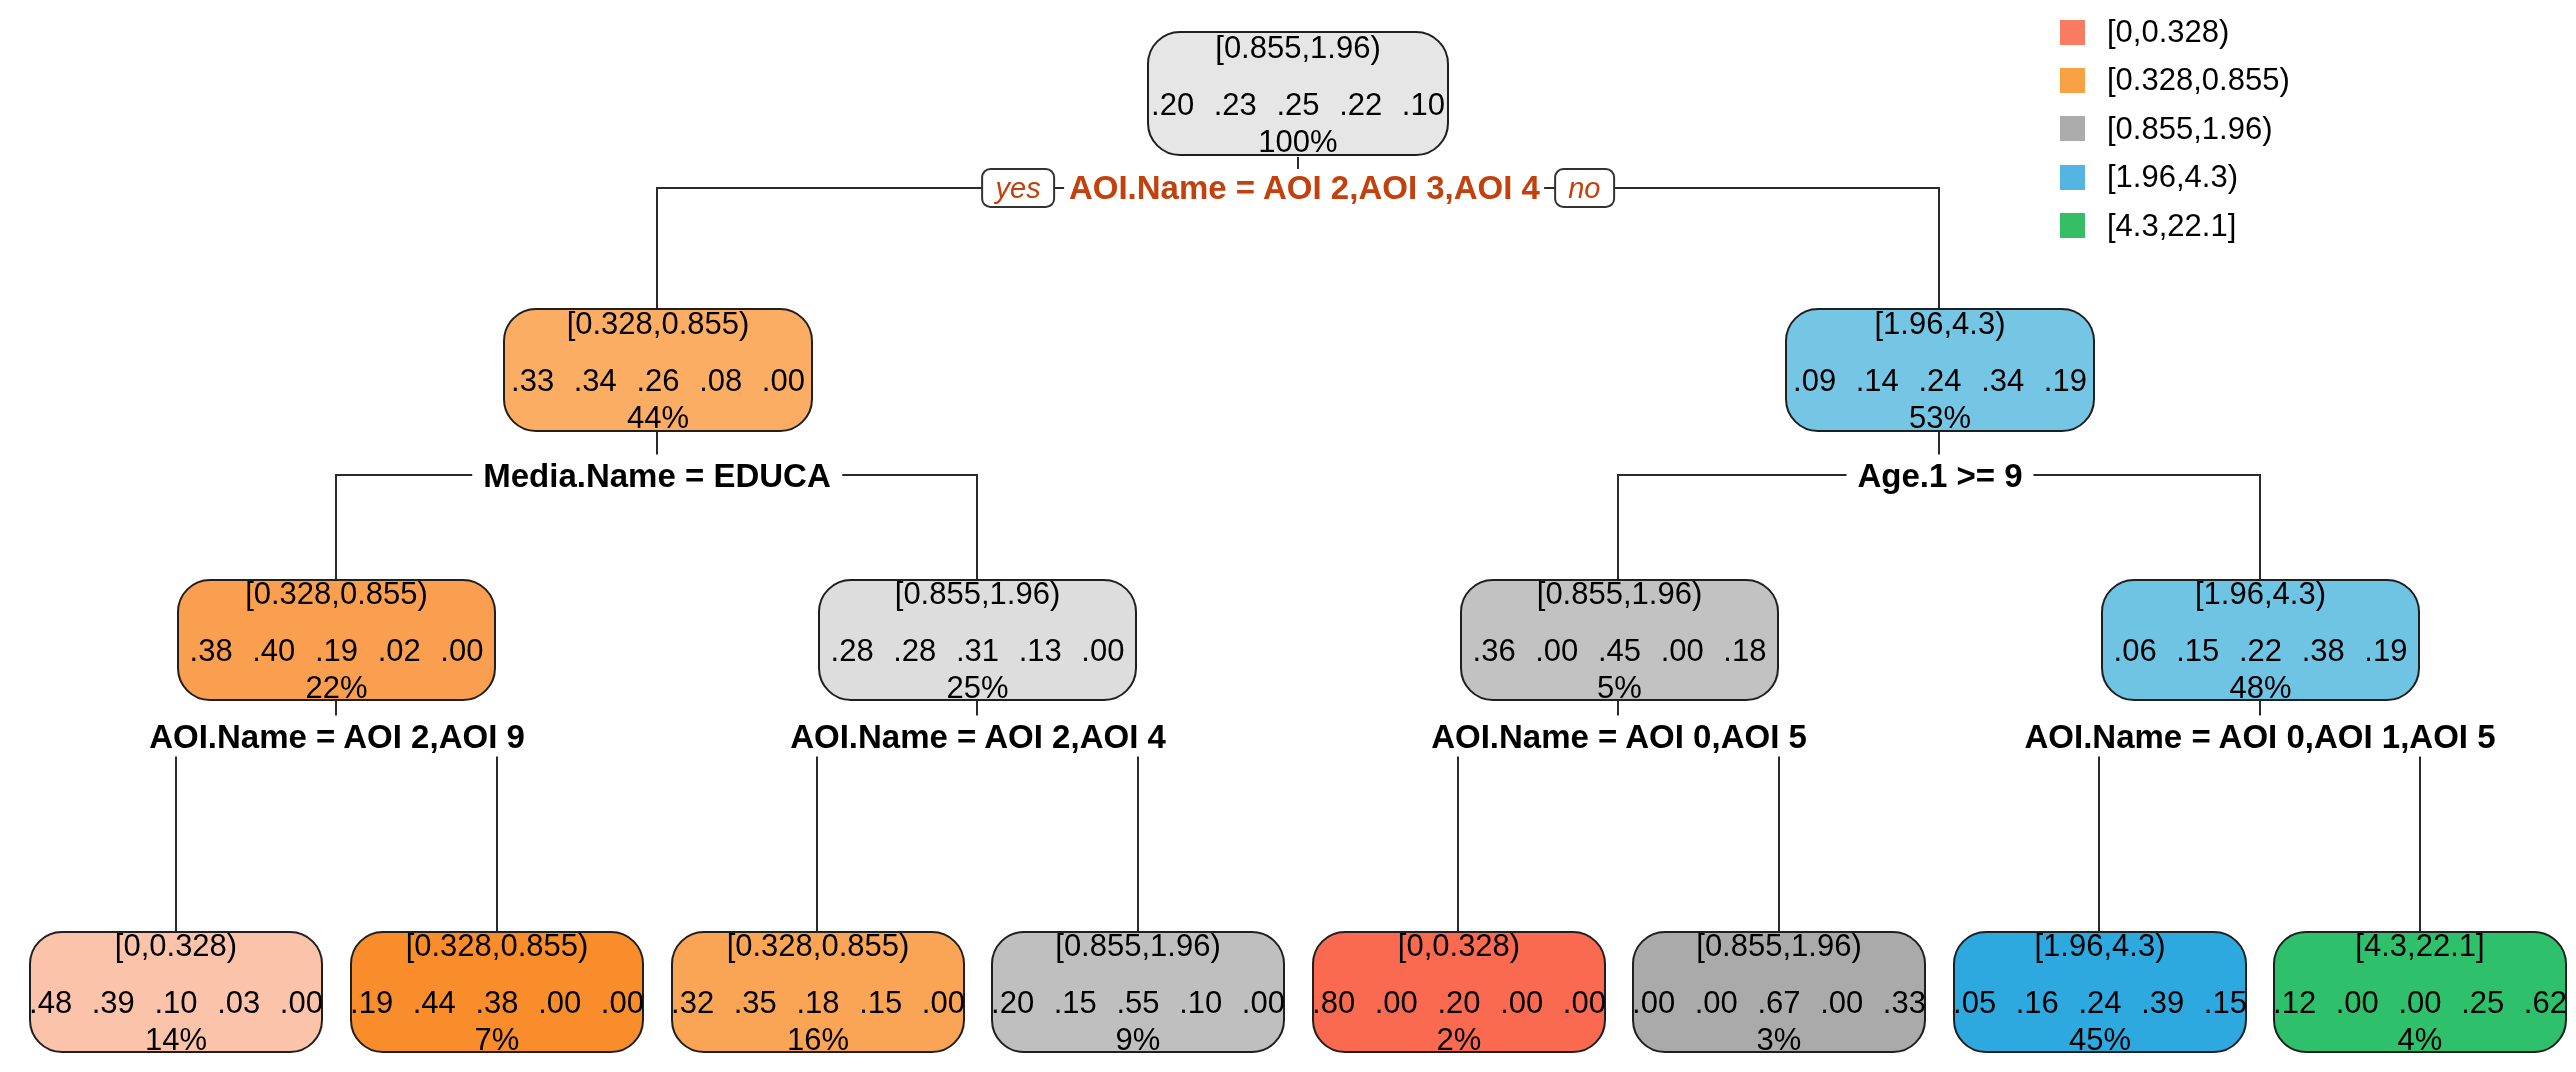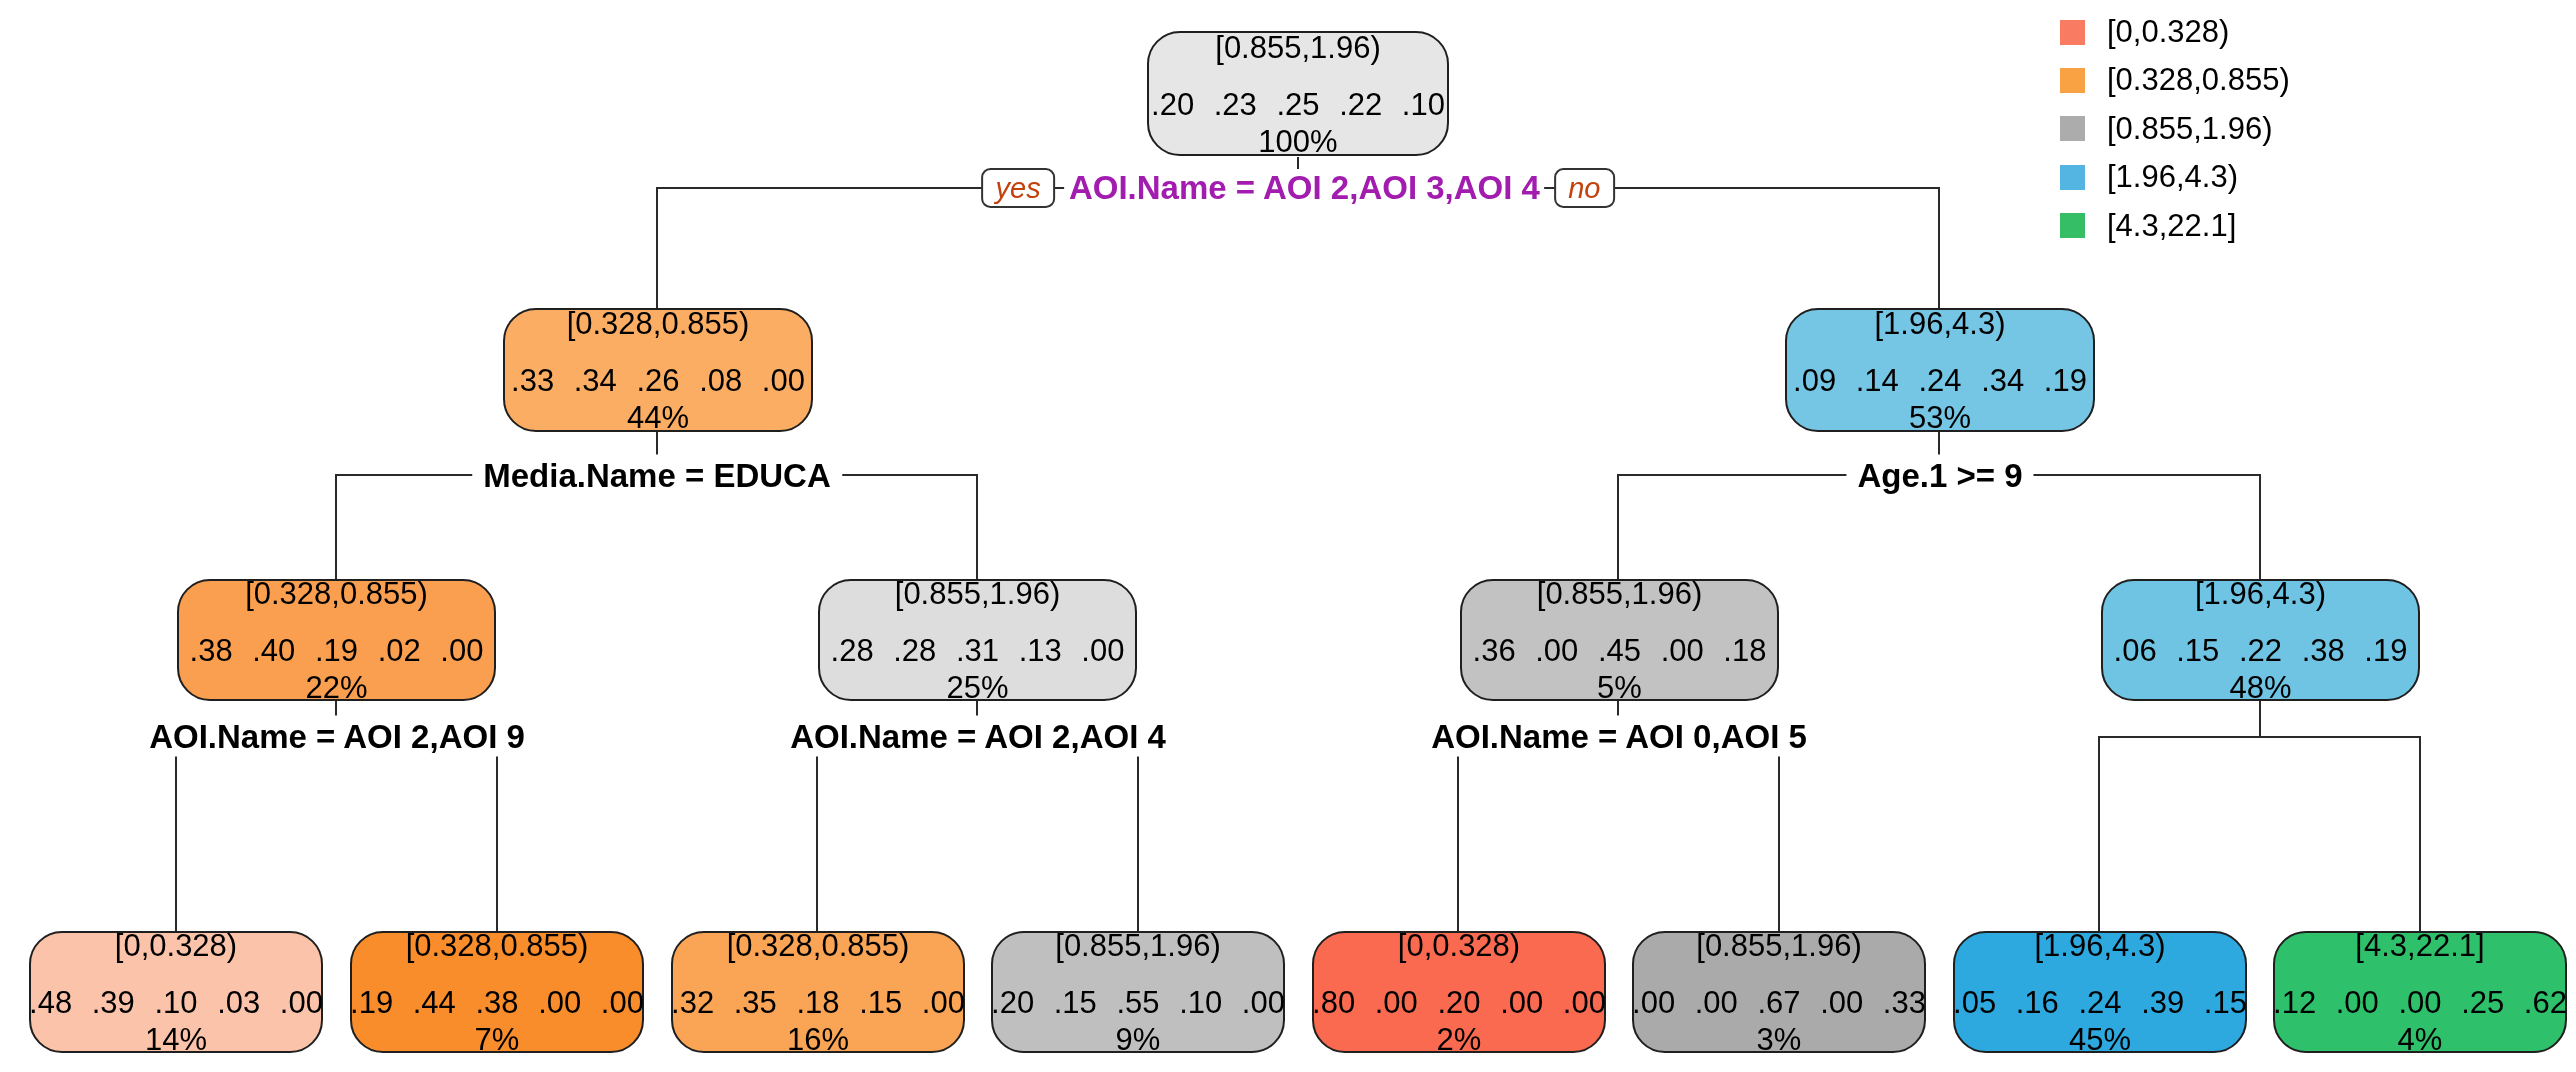--- a/index.html
+++ b/index.html
@@ -53,21 +53,21 @@
     font-size:29px;
     line-height:36px;
     padding:0 12.4px;
     color:#c2410c;
   }
   .root-split-label{
     background:#ffffff;
     font-weight:bold;
     font-size:33px;
     padding:0 4.6px;
-    color:#a21caf;
+    color:#c2410c;
   }
   
   .legend{
     position:absolute;left:2060px;top:14px;
     display:flex;flex-direction:column;gap:12.4px;
   }
   .legend-item{display:flex;align-items:center;gap:22px;}
   .legend-swatch{width:25px;height:25px;}
   .legend-label{font-size:31px;color:#000;white-space:nowrap;}
 </style>
@@ -114,20 +114,21 @@
   <div class="root-split-row" style="left:1298px;top:188px;">
     <span class="yesno">yes</span>
     <span class="root-split-label">AOI.Name = AOI 2,AOI 3,AOI 4</span>
     <span class="yesno">no</span>
   </div>
   <div class="split" style="left:657px;top:475px;">Media.Name = EDUCA</div>
   <div class="split" style="left:1940px;top:475px;">Age.1 &gt;= 9</div>
   <div class="split" style="left:337px;top:736px;">AOI.Name = AOI 2,AOI 9</div>
   <div class="split" style="left:978px;top:736px;">AOI.Name = AOI 2,AOI 4</div>
   <div class="split" style="left:1619px;top:736px;">AOI.Name = AOI 0,AOI 5</div>
+  <div class="split" style="left:2260px;top:736px;">AOI.Name = AOI 0,AOI 1,AOI 5</div>
 
   <div class="node" style="left: 1147px; top: 31px; width: 302px; height: 125px; background-color: rgb(230, 230, 230);">
     <div class="interval">[0.855,1.96)</div>
     <div class="probs">.20 .23 .25 .22 .10</div>
     <div class="percent">100%</div>
   </div>
 
   <div class="node" style="left: 503px; top: 308px; width: 310px; height: 124px; background-color: rgb(251, 173, 99);">
     <div class="interval">[0.328,0.855)</div>
     <div class="probs">.33 .34 .26 .08 .00</div>

